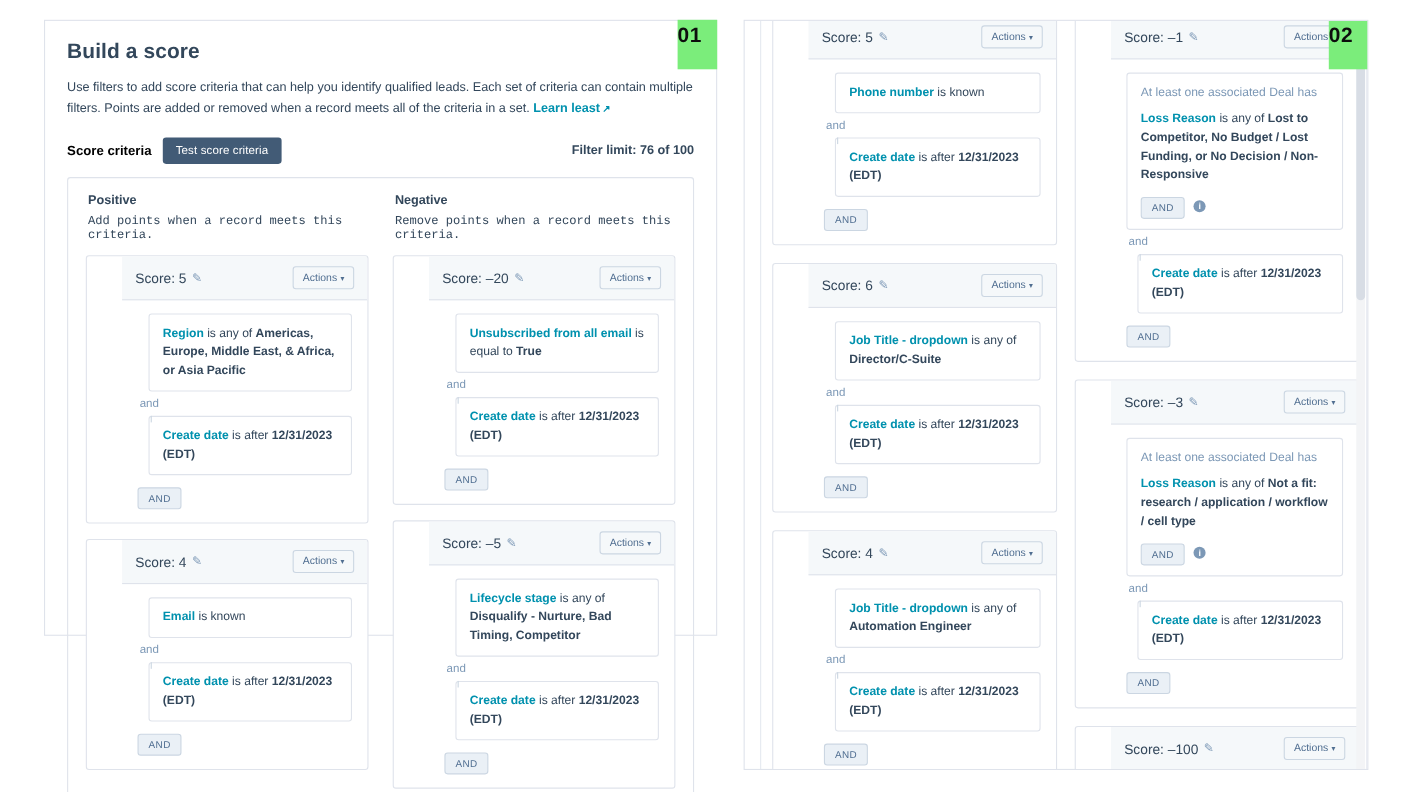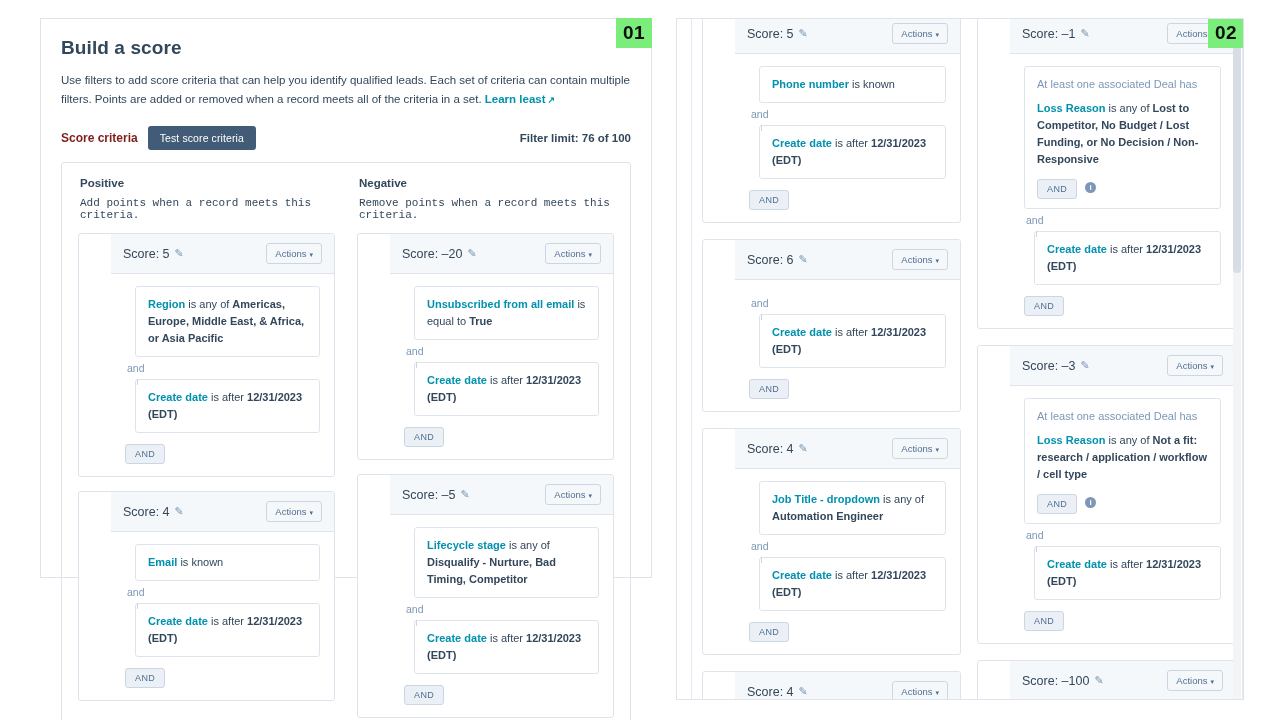--- a/index.html
+++ b/index.html
@@ -29,23 +29,23 @@
     border: 1px solid #dfe3eb;
     box-sizing: border-box;
   }
   .badge {
     position: absolute;
     background: #7bed7b;
     color: #0d0d0d;
     font-weight: bold;
     font-size: 19px;
     line-height: 30px;
-    text-align: center;
+    text-align: left;
     width: 36px;
-    height: 30px;
+    height: 45px;
     letter-spacing: .5px;
     z-index: 40;
   }
 
   
   .p1 { left: 40px; top: 18px; width: 612px; height: 560px; padding: 0; }
   .p1-inner { padding: 18px 20px 0 20px; }
   .p1-title {
     font-size: 19px;
     font-weight: bold;
@@ -69,21 +69,21 @@
 
   .crit-row {
     display: flex;
     align-items: center;
     margin-bottom: 12px;
     position: relative;
   }
   .crit-label {
     font-size: 12px;
     font-weight: bold;
-    color: #7f1d1d;
+    color: #000000;
     margin-right: 10px;
   }
   .test-btn {
     background: #425b76;
     color: #ffffff;
     font-size: 10.5px;
     padding: 6px 12px;
     border: none;
     border-radius: 3px;
     cursor: pointer;
@@ -350,21 +350,21 @@
                   <button class="actions-btn">Actions<span class="caret">▾</span></button>
                 </div>
                 <div class="sc-body"><div class="filter-pill pill-indent"><span class="fld">Phone number</span><span> is known</span></div><div class="and-sep">and</div><div class="filter-pill pill-indent"><span class="fld">Create date</span><span> is after </span><b>12/31/2023 (EDT)</b></div><button class="and-btn">AND</button></div>
               </div>
               <div class="score-card">
                 <div class="sc-head">
                   <span class="sc-score">Score: 6</span>
                   <span class="pencil">✎</span>
                   <button class="actions-btn">Actions<span class="caret">▾</span></button>
                 </div>
-                <div class="sc-body"><div class="and-sep">and</div><div class="filter-pill pill-indent"><span class="fld">Create date</span><span> is after </span><b>12/31/2023 (EDT)</b></div><button class="and-btn">AND</button></div>
+                <div class="sc-body"><div class="filter-pill pill-indent"><span class="fld">Job Title - dropdown</span><span> is any of </span><b>Director/C-Suite</b></div><div class="and-sep">and</div><div class="filter-pill pill-indent"><span class="fld">Create date</span><span> is after </span><b>12/31/2023 (EDT)</b></div><button class="and-btn">AND</button></div>
               </div>
               <div class="score-card">
                 <div class="sc-head">
                   <span class="sc-score">Score: 4</span>
                   <span class="pencil">✎</span>
                   <button class="actions-btn">Actions<span class="caret">▾</span></button>
                 </div>
                 <div class="sc-body"><div class="filter-pill pill-indent"><span class="fld">Job Title - dropdown</span><span> is any of </span><b>Automation Engineer</b></div><div class="and-sep">and</div><div class="filter-pill pill-indent"><span class="fld">Create date</span><span> is after </span><b>12/31/2023 (EDT)</b></div><button class="and-btn">AND</button></div>
               </div>
               <div class="score-card">

